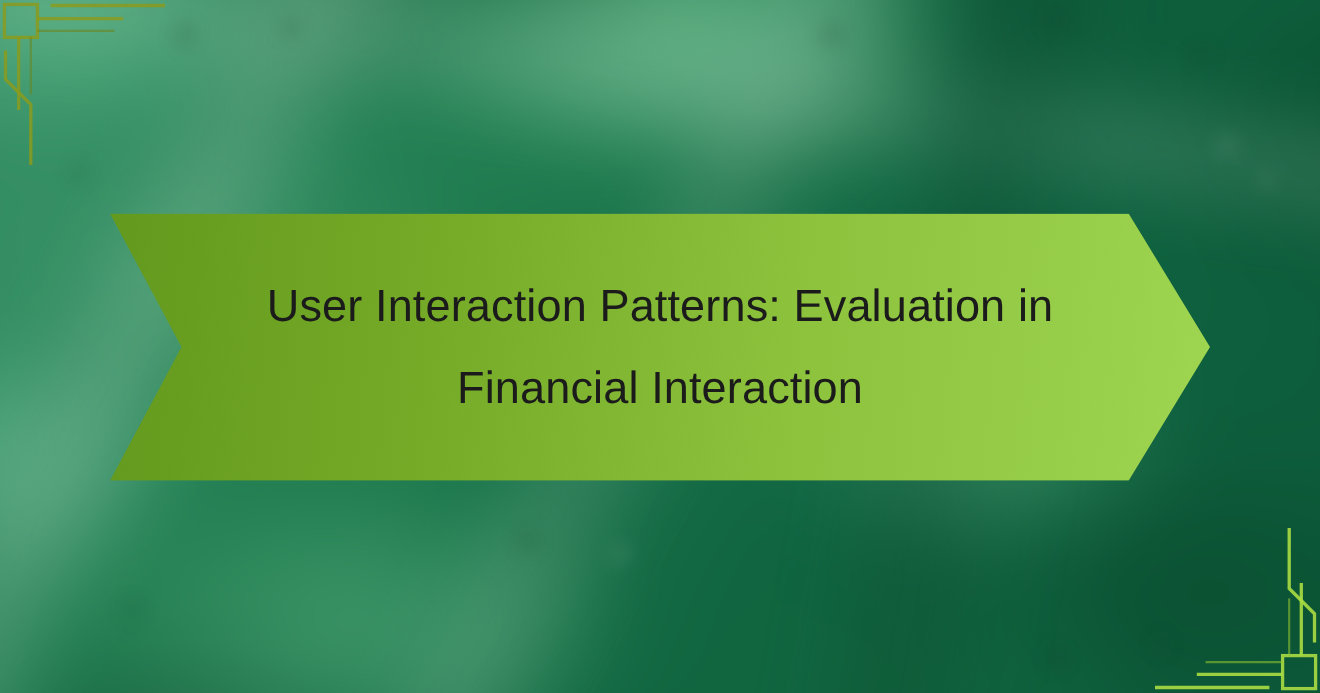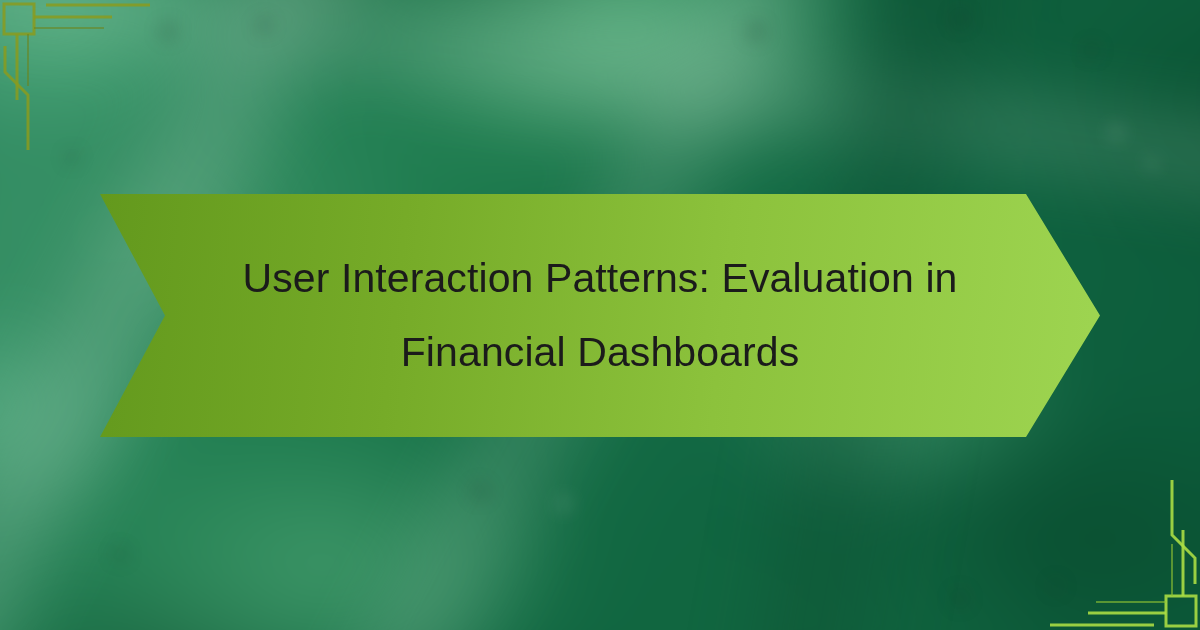--- a/index.html
+++ b/index.html
@@ -152,17 +152,17 @@
     <g fill="none" stroke="#8ec232" stroke-opacity="0.6" stroke-width="2">
       <polyline points="116,122 46,122"></polyline>
       <polyline points="122,116 122,64"></polyline>
     </g>
   </svg>
 
   <div class="banner">
     <div class="banner-shape"></div>
     <div class="banner-text">
       <div class="banner-line">User Interaction Patterns: Evaluation in</div>
-      <div class="banner-line">Financial Dashboards</div>
+      <div class="banner-line">Financial Interaction</div>
     </div>
   </div>
 
 </div>
 
 </body></html>

